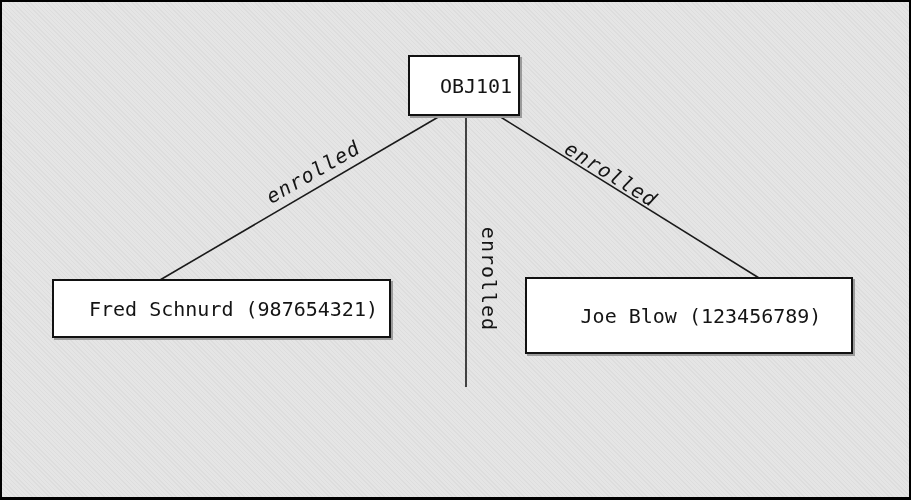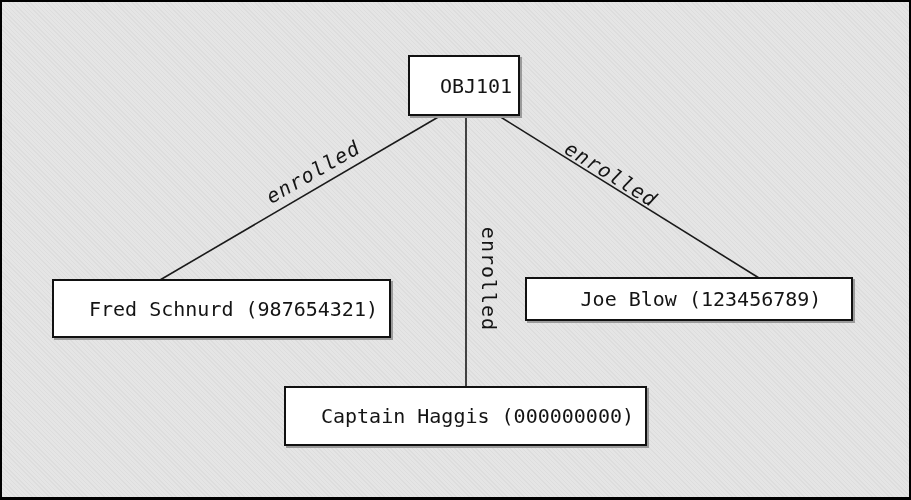--- a/index.html
+++ b/index.html
@@ -41,21 +41,21 @@
     box-shadow: 2px 2px 0 #9b9b9b;
     display: flex;
     align-items: center;
     justify-content: center;
     font-size: 20px;
     white-space: nowrap;
     padding-left: 24px;
   }
   .node-obj101   { left: 406px; top: 53px;  width: 112px; height: 61px; }
   .node-fred     { left: 50px;  top: 277px; width: 339px; height: 59px; }
-  .node-joe      { left: 523px; top: 275px; width: 328px; height: 44px; }
+  .node-joe      { left: 523px; top: 275px; width: 328px; height: 77px; }
   .node-captain  { left: 282px; top: 384px; width: 363px; height: 60px; }
 
   .edge-label {
     position: absolute;
     font-size: 20px;
     white-space: nowrap;
     letter-spacing: 1px;
   }
   .el-left {
     left: 311px; top: 170px;
@@ -82,21 +82,20 @@
     <line x1="464" y1="114" x2="464" y2="385"></line>
     <line x1="497" y1="114" x2="757" y2="276"></line>
   </svg>
 
   <div class="node node-obj101">OBJ101</div>
 
   <div class="node node-fred">Fred Schnurd (987654321)</div>
 
   <div class="node node-joe">Joe Blow (123456789)</div>
 
-  <div class="node node-captain">Captain Haggis (000000000)</div>
 
   <div class="edge-label el-left">enrolled</div>
 
   <div class="edge-label el-mid">enrolled</div>
 
   <div class="edge-label el-right">enrolled</div>
 
 </div>
 
 </body></html>

